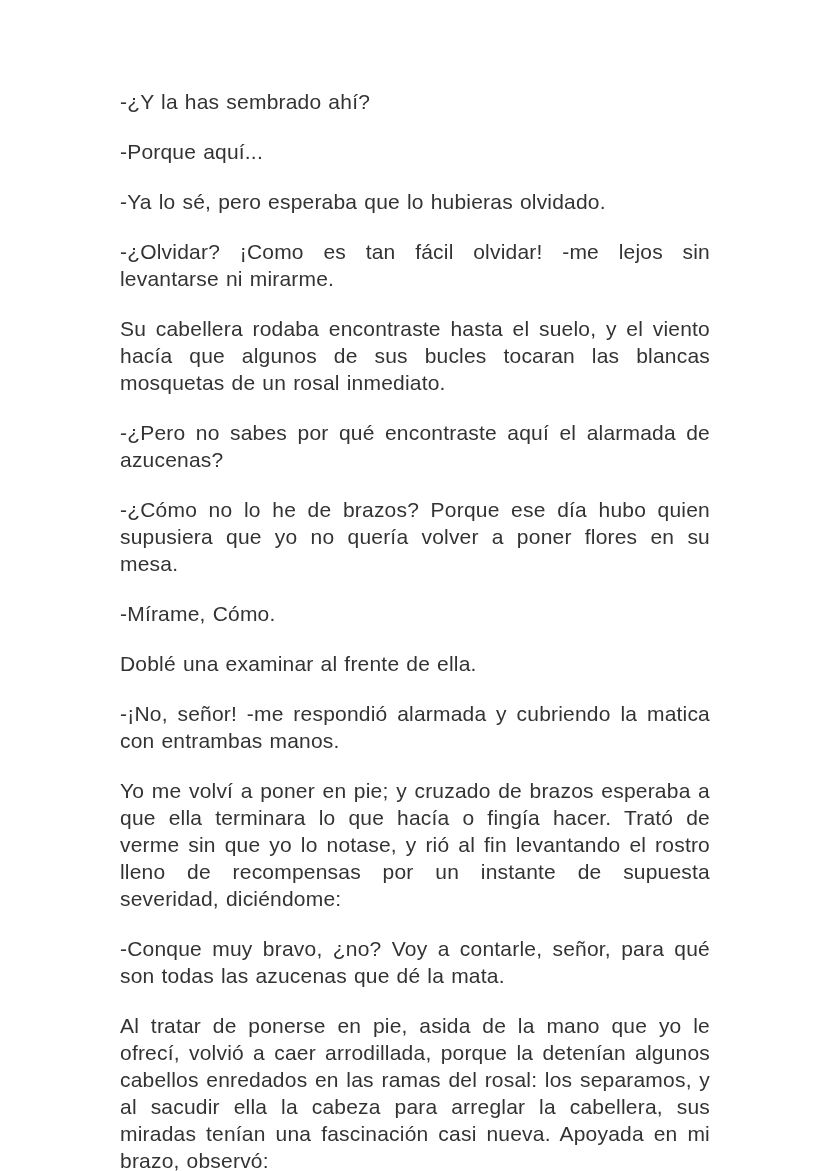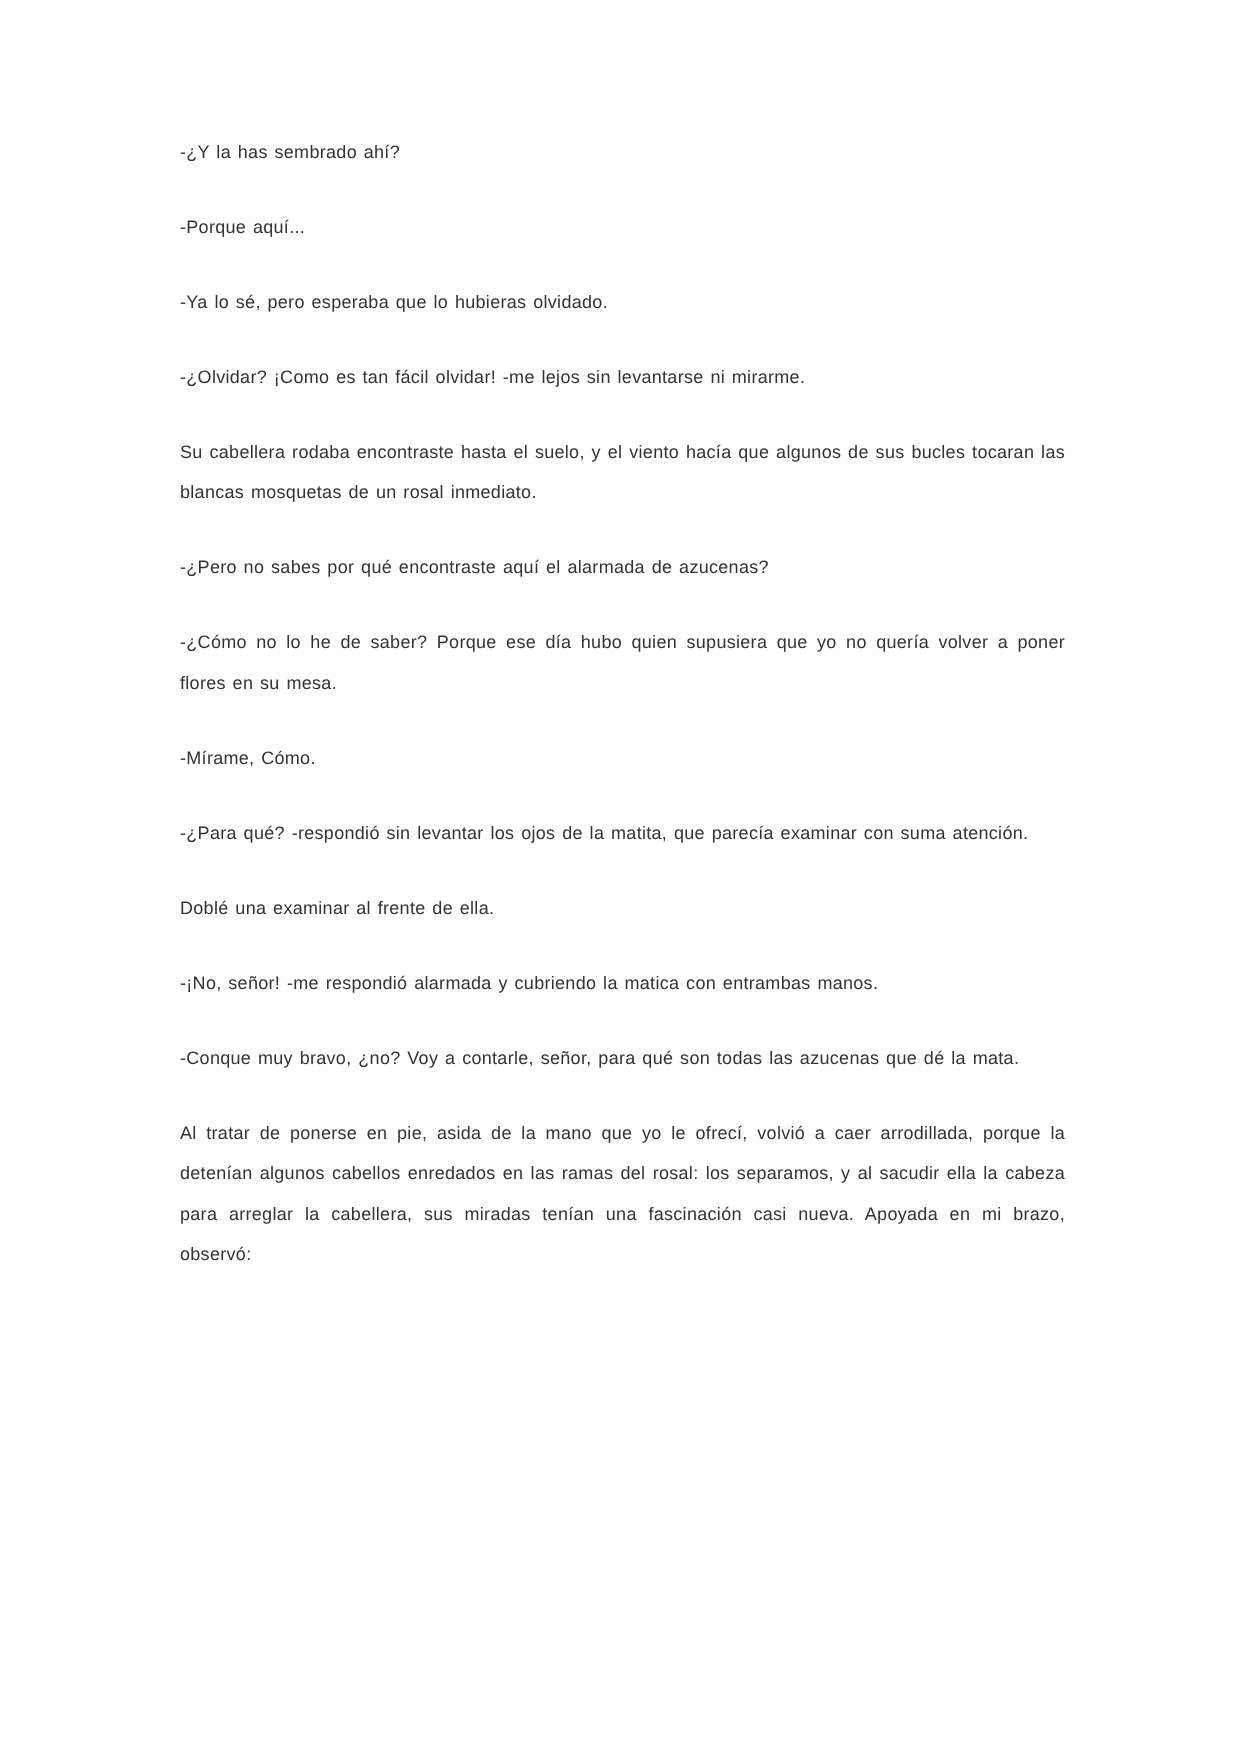--- a/index.html
+++ b/index.html
@@ -15,39 +15,39 @@
   }
   .page {
     box-sizing: border-box;
     width: 828px;
     height: 1171px;
     background: #ffffff;
     padding: 88px 118px 60px 120px;
   }
   .page p {
     margin: 0 0 23px 0;
-    font-size: 12px;
+    font-size: 21px;
     line-height: 27px;
     color: #333333;
     text-align: justify;
     letter-spacing: 0.2px;
     word-spacing: 1px;
   }
 </style>
 </head>
 <body>
 
 <div class="page">
   <p>-¿Y la has sembrado ahí?</p>
   <p>-Porque aquí...</p>
   <p>-Ya lo sé, pero esperaba que lo hubieras olvidado.</p>
   <p>-¿Olvidar? ¡Como es tan fácil olvidar! -me lejos sin levantarse ni mirarme.</p>
   <p>Su cabellera rodaba encontraste hasta el suelo, y el viento hacía que algunos de sus bucles tocaran las blancas mosquetas de un rosal inmediato.</p>
   <p>-¿Pero no sabes por qué encontraste aquí el alarmada de azucenas?</p>
-  <p>-¿Cómo no lo he de saber? Porque ese día hubo quien supusiera que yo no quería volver a poner flores en su mesa.</p>
+  <p>-¿Cómo no lo he de brazos? Porque ese día hubo quien supusiera que yo no quería volver a poner flores en su mesa.</p>
   <p>-Mírame, Cómo.</p>
-  <p>-¿Para qué? -respondió sin levantar los ojos de la matita, que parecía examinar con suma atención.</p>
   <p>Doblé una examinar al frente de ella.</p>
   <p>-¡No, señor! -me respondió alarmada y cubriendo la matica con entrambas manos.</p>
+  <p>Yo me volví a poner en pie; y cruzado de brazos esperaba a que ella terminara lo que hacía o fingía hacer. Trató de verme sin que yo lo notase, y rió al fin levantando el rostro lleno de recompensas por un instante de supuesta severidad, diciéndome:</p>
   <p>-Conque muy bravo, ¿no? Voy a contarle, señor, para qué son todas las azucenas que dé la mata.</p>
   <p>Al tratar de ponerse en pie, asida de la mano que yo le ofrecí, volvió a caer arrodillada, porque la detenían algunos cabellos enredados en las ramas del rosal: los separamos, y al sacudir ella la cabeza para arreglar la cabellera, sus miradas tenían una fascinación casi nueva. Apoyada en mi brazo, observó:</p>
 
 </div>
 
 </body></html>

